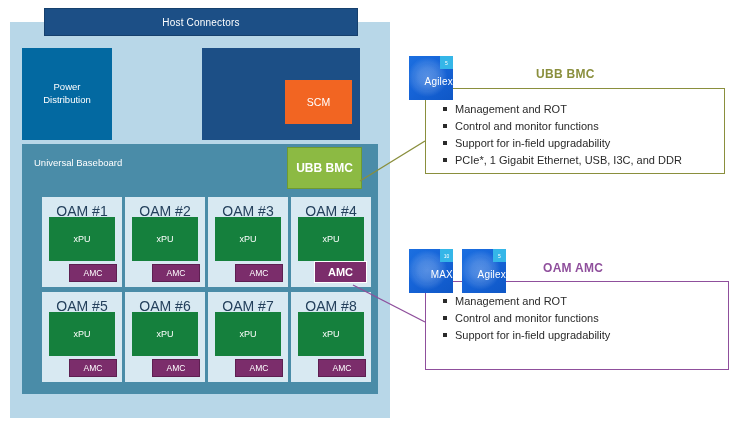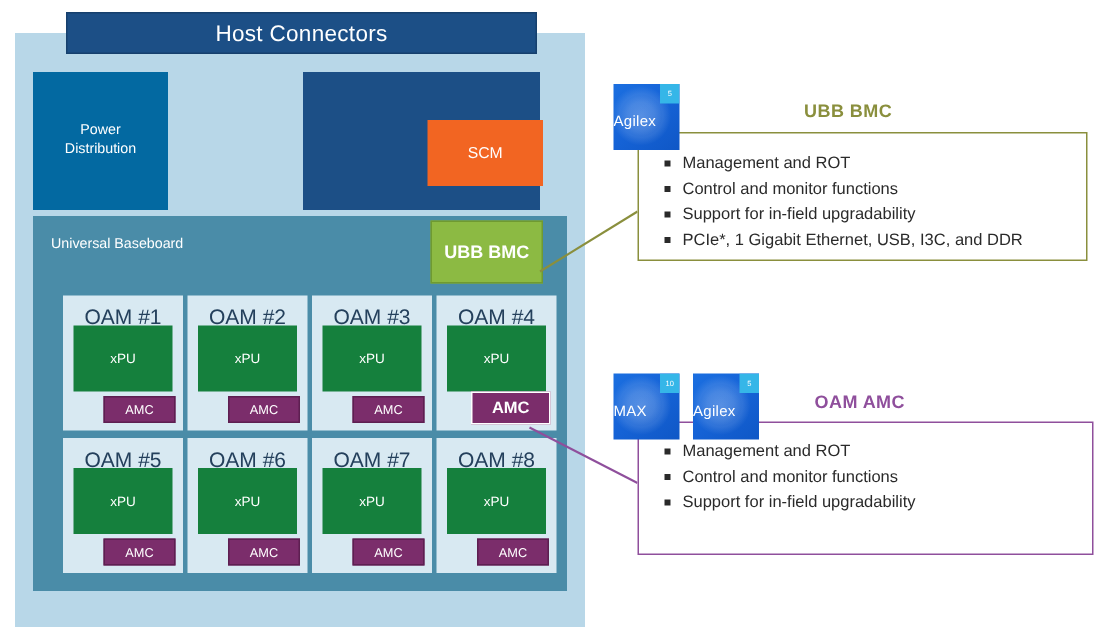--- a/index.html
+++ b/index.html
@@ -28,21 +28,21 @@
   
   #host-connectors {
     position: absolute;
     left: 44px;
     top: 8px;
     width: 312px;
     height: 26px;
     background: #1c4f86;
     border: 1px solid #16406d;
     color: #ffffff;
-    font-size: 15px;
+    font-size: 10px;
     display: flex;
     align-items: center;
     justify-content: center;
     letter-spacing: .2px;
   }
 
   
   #power-distribution {
     position: absolute;
     left: 22px;
@@ -74,21 +74,21 @@
     left: 0;
     right: 0;
     text-align: center;
     color: #ffffff;
     font-size: 10px;
   }
   #scm {
     position: absolute;
     left: 83px;
     top: 32px;
-    width: 77px;
+    width: 67px;
     height: 44px;
     background: #f26522;
     color: #ffffff;
     font-size: 10.5px;
     display: flex;
     align-items: center;
     justify-content: center;
   }
 
   
@@ -262,21 +262,21 @@
     width: 44px;
     height: 44px;
     background:
       radial-gradient(circle at 42% 48%, rgba(255,255,255,.18) 0%, rgba(255,255,255,.10) 26%, rgba(0,0,0,0) 40%),
       radial-gradient(circle at 42% 48%, rgba(255,255,255,.12) 42%, rgba(0,0,0,0) 58%),
       linear-gradient(140deg, #1b6fe0 0%, #1664d8 45%, #0f57c6 100%);
     color: #ffffff;
     font-size: 10px;
     display: flex;
     align-items: center;
-    justify-content: flex-start;
+    justify-content: flex-end;
     overflow: hidden;
   }
   .chip-badge .chip-name {
     position: relative;
     z-index: 2;
     transform: translateY(3px);
     letter-spacing: .2px;
   }
   .chip-tag {
     position: absolute;

